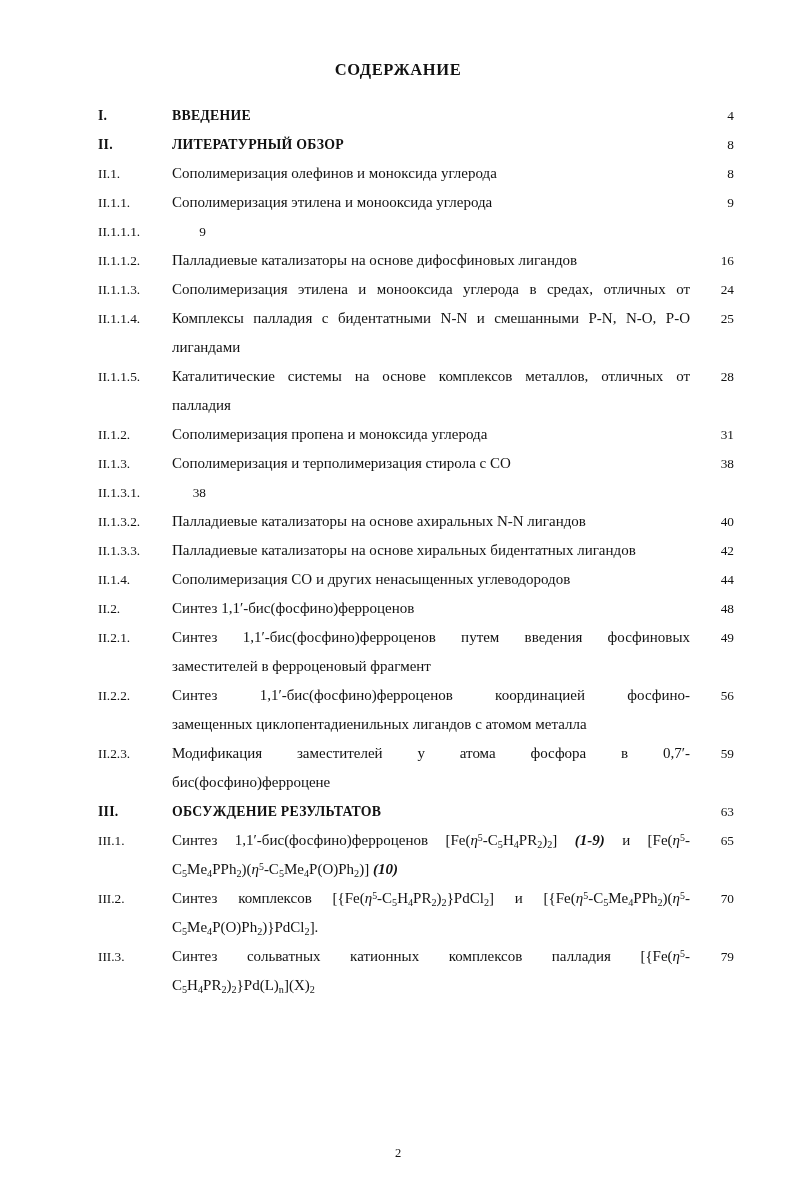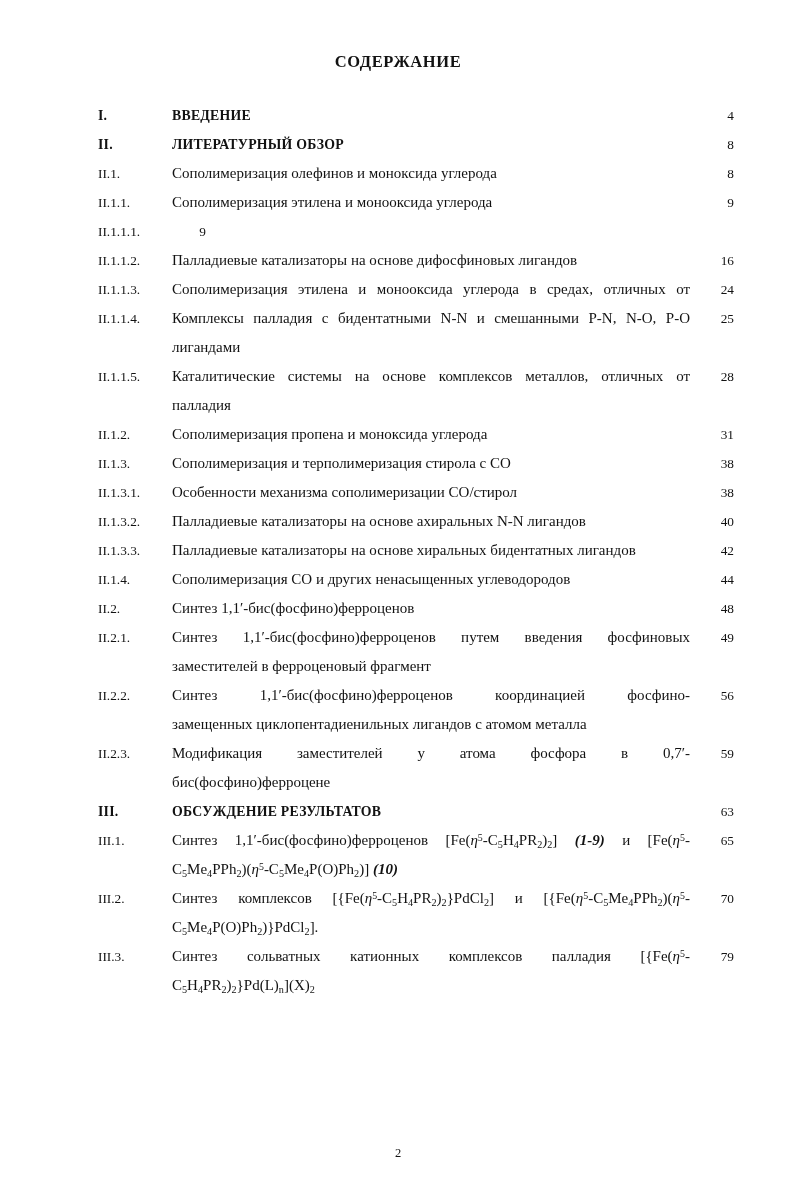--- a/index.html
+++ b/index.html
@@ -22,21 +22,21 @@
     left: 0;
     top: 0;
     width: 796px;
     height: 1192px;
   }
 
   
   .toc-title {
     position: absolute;
     left: 0;
-    top: 52px;
+    top: 60px;
     width: 796px;
     text-align: center;
     font-size: 16.5px;
     font-weight: bold;
     letter-spacing: 0.6px;
   }
 
   
   .toc {
     position: absolute;
@@ -206,23 +206,20 @@
     <div class="toc-row">
       <span class="num">II.1.3.</span>
       <span class="label">
           <span class="ln last">Сополимеризация и терполимеризация стирола с СО</span>
         </span>
       <span class="pg">38</span>
     </div>
 
     <div class="toc-row">
       <span class="num">II.1.3.1.</span>
-      <span class="label">
-          <span class="ln last">Особенности механизма сополимеризации СО/стирол</span>
-        </span>
       <span class="pg">38</span>
     </div>
 
     <div class="toc-row">
       <span class="num">II.1.3.2.</span>
       <span class="label">
           <span class="ln last">Палладиевые катализаторы на основе ахиральных N-N лигандов</span>
         </span>
       <span class="pg">40</span>
     </div>

